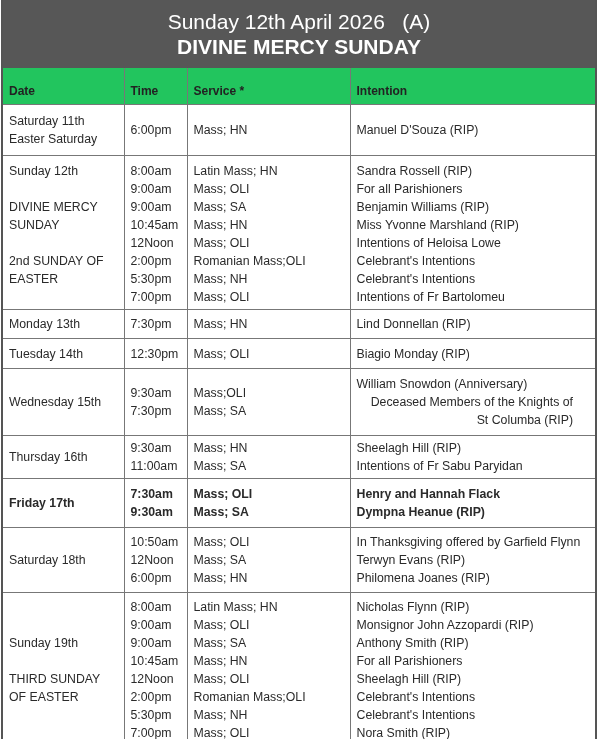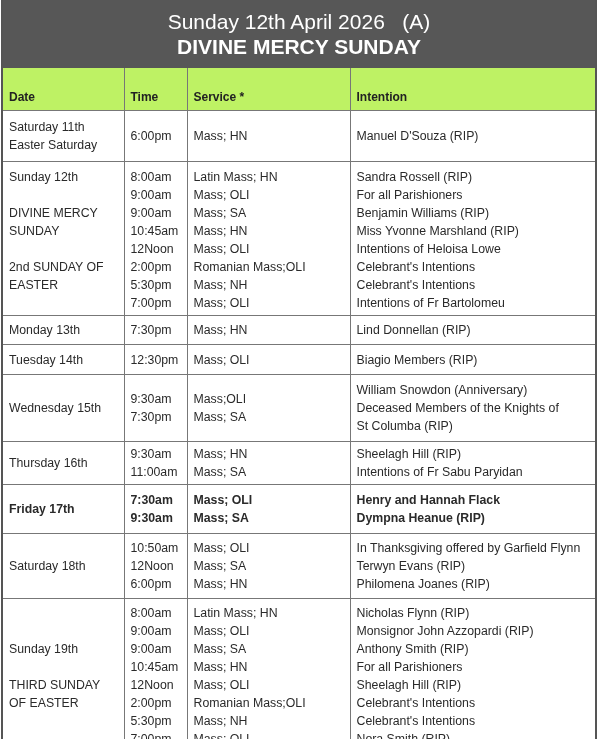--- a/index.html
+++ b/index.html
@@ -6,21 +6,21 @@
   body { width: 600px; height: 739px; overflow: hidden; font-family: "Liberation Sans", sans-serif; color: #2a2a2a; }
   .sheet { position: absolute; left: 1px; top: 0; width: 596px; border: 2px solid #555; border-top: none; box-sizing: border-box; }
   .banner { background: #575757; color: #ffffff; text-align: center; height: 68px; box-sizing: border-box; padding-top: 9px; }
   .banner .l1 { font-size: 21px; line-height: 25px; font-weight: normal; }
   .banner .l2 { font-size: 21px; line-height: 26px; font-weight: bold; }
   table { border-collapse: collapse; width: 100%; table-layout: fixed; }
   col.c-date { width: 121px; }
   col.c-time { width: 63px; }
   col.c-svc { width: 163px; }
   col.c-int { width: auto; }
-  th { background: #bef264; text-align: left; font-size: 12px; font-weight: bold; height: 26px; padding: 16px 0 0 6px; border: 1px solid #777; border-top: none; color: #222; }
+  th { background: #22c55e; text-align: left; font-size: 12px; font-weight: bold; height: 26px; padding: 10px 0 0 6px; border: 1px solid #777; border-top: none; color: #222; }
   th:first-child, td:first-child { border-left: none; }
   th:last-child, td:last-child { border-right: none; }
   td { font-size: 12.3px; line-height: 18px; padding: 3px 4px 3px 6px; border: 1px solid #777; vertical-align: middle; white-space: nowrap; overflow: hidden; }
   td.top { vertical-align: top; padding-top: 6px; }
   td.int { white-space: normal; }
   .b { font-weight: normal; }
   .gap { display: block; height: 18px; }
   .line { display: block; }
 </style>
 </head>
@@ -124,39 +124,39 @@
         <td>
             <span class="line">Tuesday 14th</span>
           </td>
         <td>
             <span class="line">12:30pm</span>
           </td>
         <td>
             <span class="line">Mass; OLI</span>
           </td>
         <td class="int">
-            <span class="line">Biagio Members (RIP)</span>
+            <span class="line">Biagio Monday (RIP)</span>
           </td>
       </tr>
 
       <tr style="height:67px;">
         <td>
             <span class="line">Wednesday 15th</span>
           </td>
         <td>
           <span class="line">9:30am</span>
           <span class="line">7:30pm</span>
         </td>
         <td>
           <span class="line">Mass;OLI</span>
           <span class="line">Mass; SA</span>
         </td>
         <td class="int">
           <span class="line">William Snowdon (Anniversary)</span>
-          <span class="line" style="padding-right:18px;">Deceased Members of the Knights of St Columba (RIP)</span>
+          <span class="line" style="padding-right:18px;text-align:right;">Deceased Members of the Knights of St Columba (RIP)</span>
         </td>
       </tr>
 
       <tr style="height:43px;">
         <td>
             <span class="line">Thursday 16th</span>
           </td>
         <td>
           <span class="line">9:30am</span>
           <span class="line">11:00am</span>

